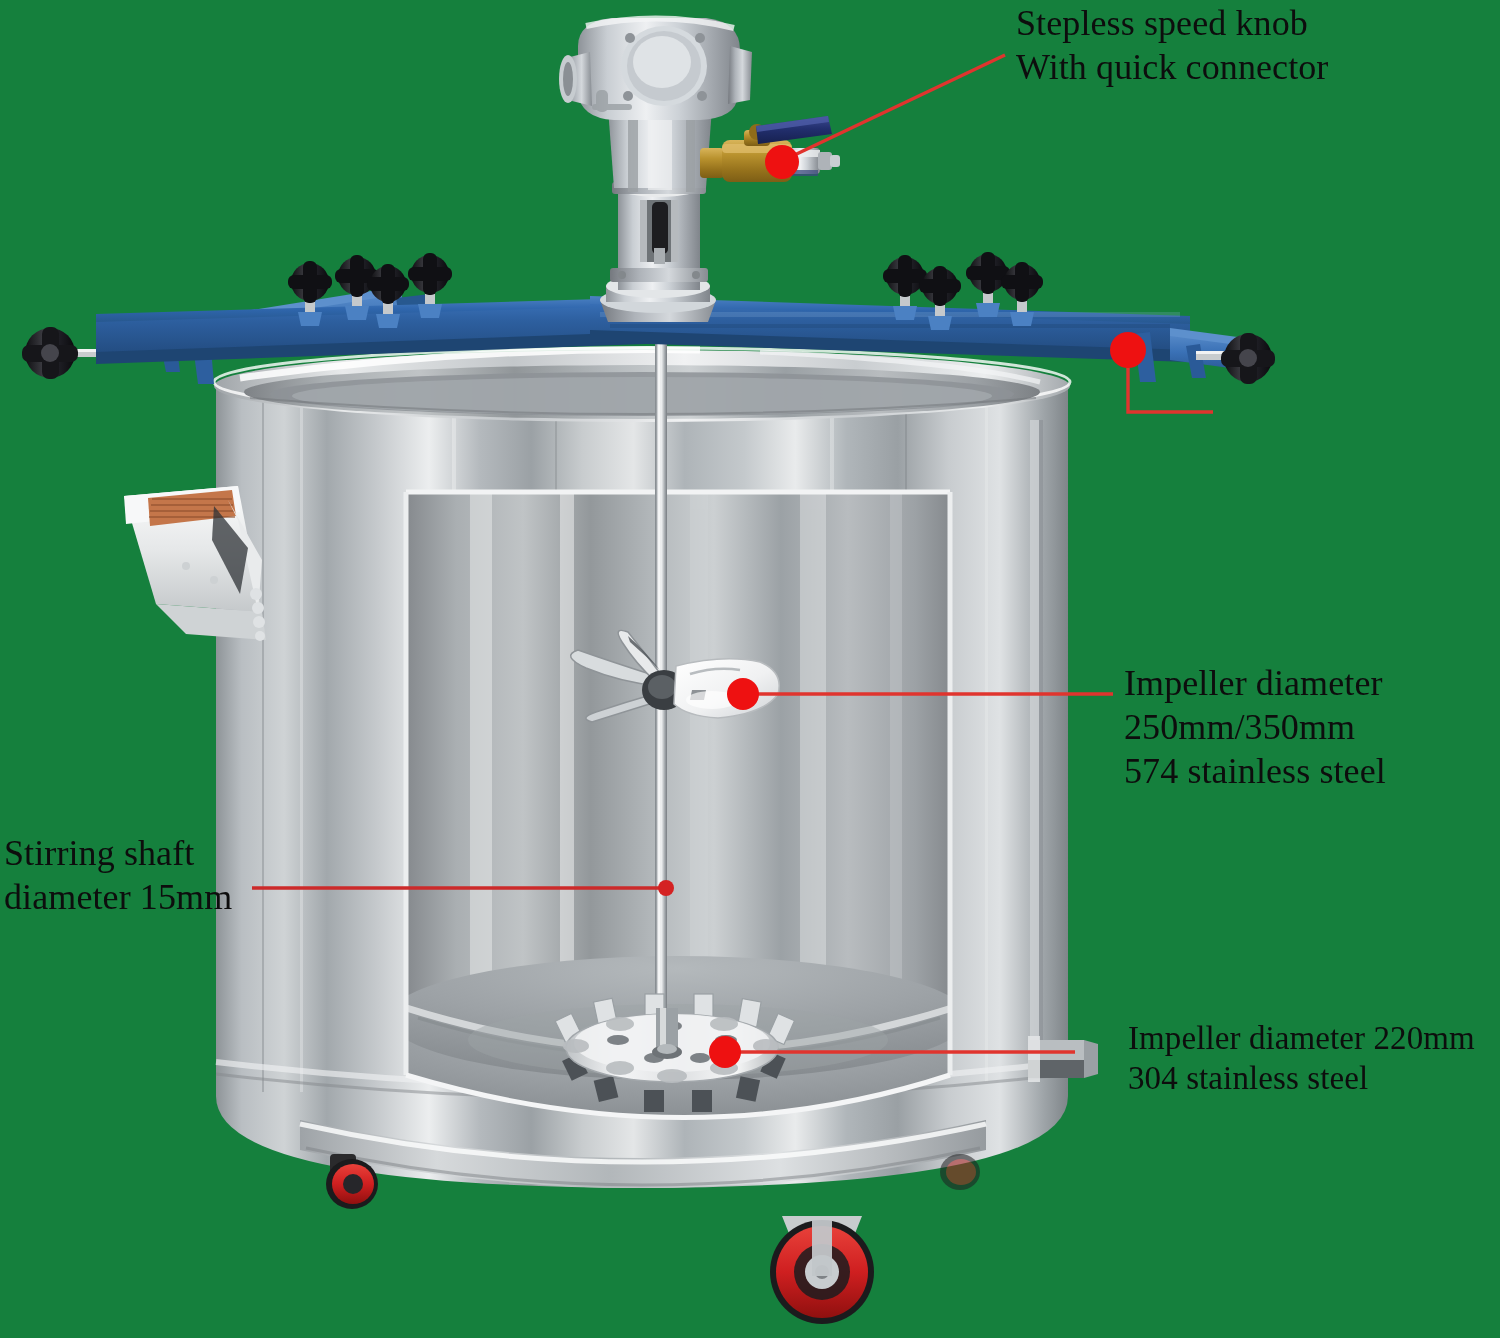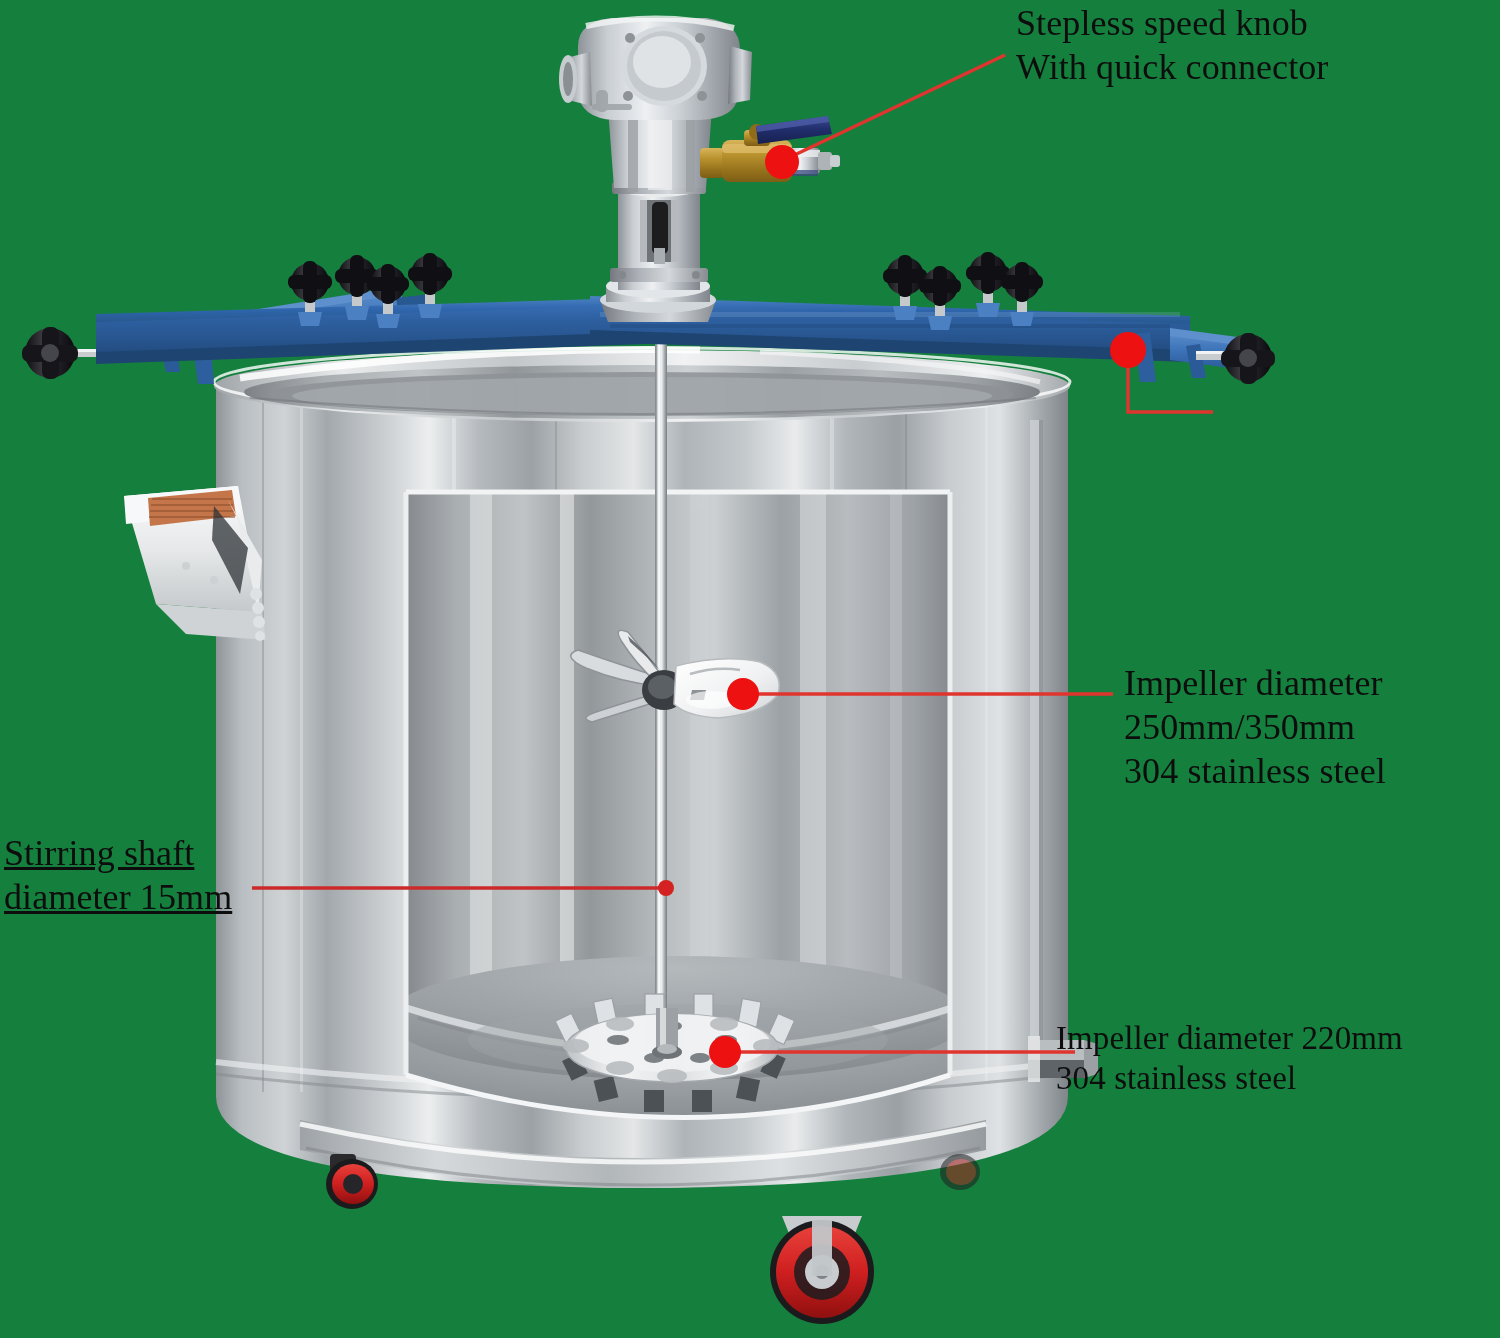--- a/index.html
+++ b/index.html
@@ -583,21 +583,21 @@
       <circle cx="725" cy="1052" r="16" fill="#ee1111"></circle>
     </g>
   </svg>
 
   <div class="anno" style="left:1016px; top:2px;">Stepless speed knob
 With quick connector</div>
 
 
   <div class="anno" style="left:1124px; top:662px;">Impeller diameter
 250mm/350mm
+574 stainless steel</div>
+
+  <div class="anno" style="left:4px; top:832px;">Stirring shaft
+diameter 15mm</div>
+
+  <div class="anno anno-sm" style="left:1084px; top:1018px;padding-left:44px;">Impeller diameter 220mm
 304 stainless steel</div>
 
-  <div class="anno" style="left:4px; top:832px;text-decoration:underline;">Stirring shaft
-diameter 15mm</div>
-
-  <div class="anno anno-sm" style="left:1056px; top:1018px;">Impeller diameter 220mm
-304 stainless steel</div>
-
 </div>
 
 </body></html>

